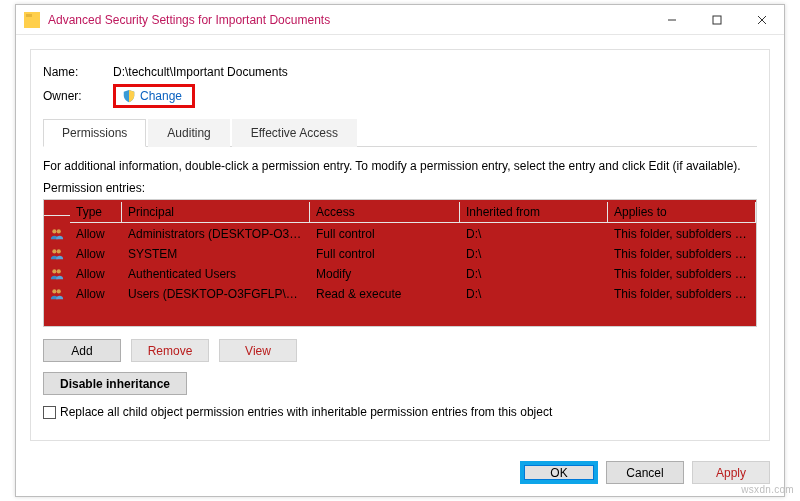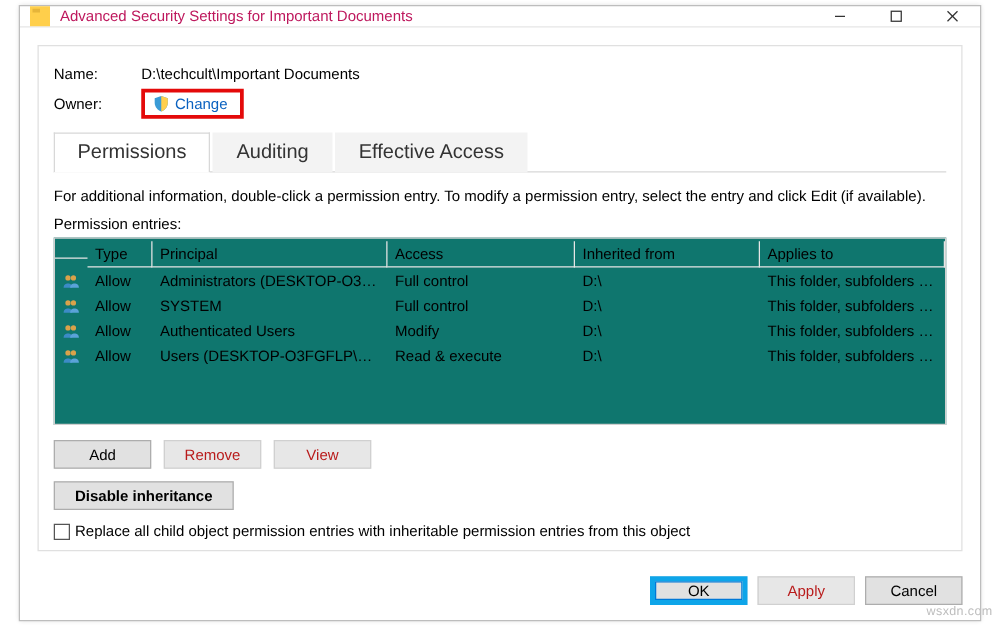--- a/index.html
+++ b/index.html
@@ -69,37 +69,37 @@
   }
   .tab {
     padding: 6px 18px 6px 18px;
     border:1px solid transparent;
     border-bottom:none;
     position:relative;
     top:1px;
     background:#f3f3f3;
     color:#333;
     margin-right:2px;
-    font-size:16px;
+    font-size:12px;
     cursor:pointer;
   }
   .tab.active {
     background:#fff;
     border-color:#d8d8d8;
     border-bottom:1px solid #fff;
   }
 
   .desc { margin:12px 0 8px 0; }
   .section-label { margin-bottom:4px; }
 
   .grid {
     border:1px solid #cfcfcf;
-    height: 150px;
+    height: 128px;
     overflow:hidden;
-    background:#0f766e;
+    background:#b91c1c;
   }
   .ghead, .grow {
     display:grid;
     grid-template-columns: 26px 52px 188px 150px 148px 1fr;
     align-items:center;
   }
   .ghead {
     height:24px;
     font-size:12px;
     color:#000;
@@ -287,19 +287,19 @@
       <div class="chk-row">
         <span class="chk"></span>
         <span>Replace all child object permission entries with inheritable permission entries from this object</span>
       </div>
 
     </div>
   </div>
 
   <div class="footer">
     <div class="btn default">OK</div>
+    <div class="btn">Cancel</div>
     <div class="btn disabled">Apply</div>
-    <div class="btn">Cancel</div>
   </div>
 
 </div>
 
 <div class="watermark">wsxdn.com</div>
 
 </body></html>

